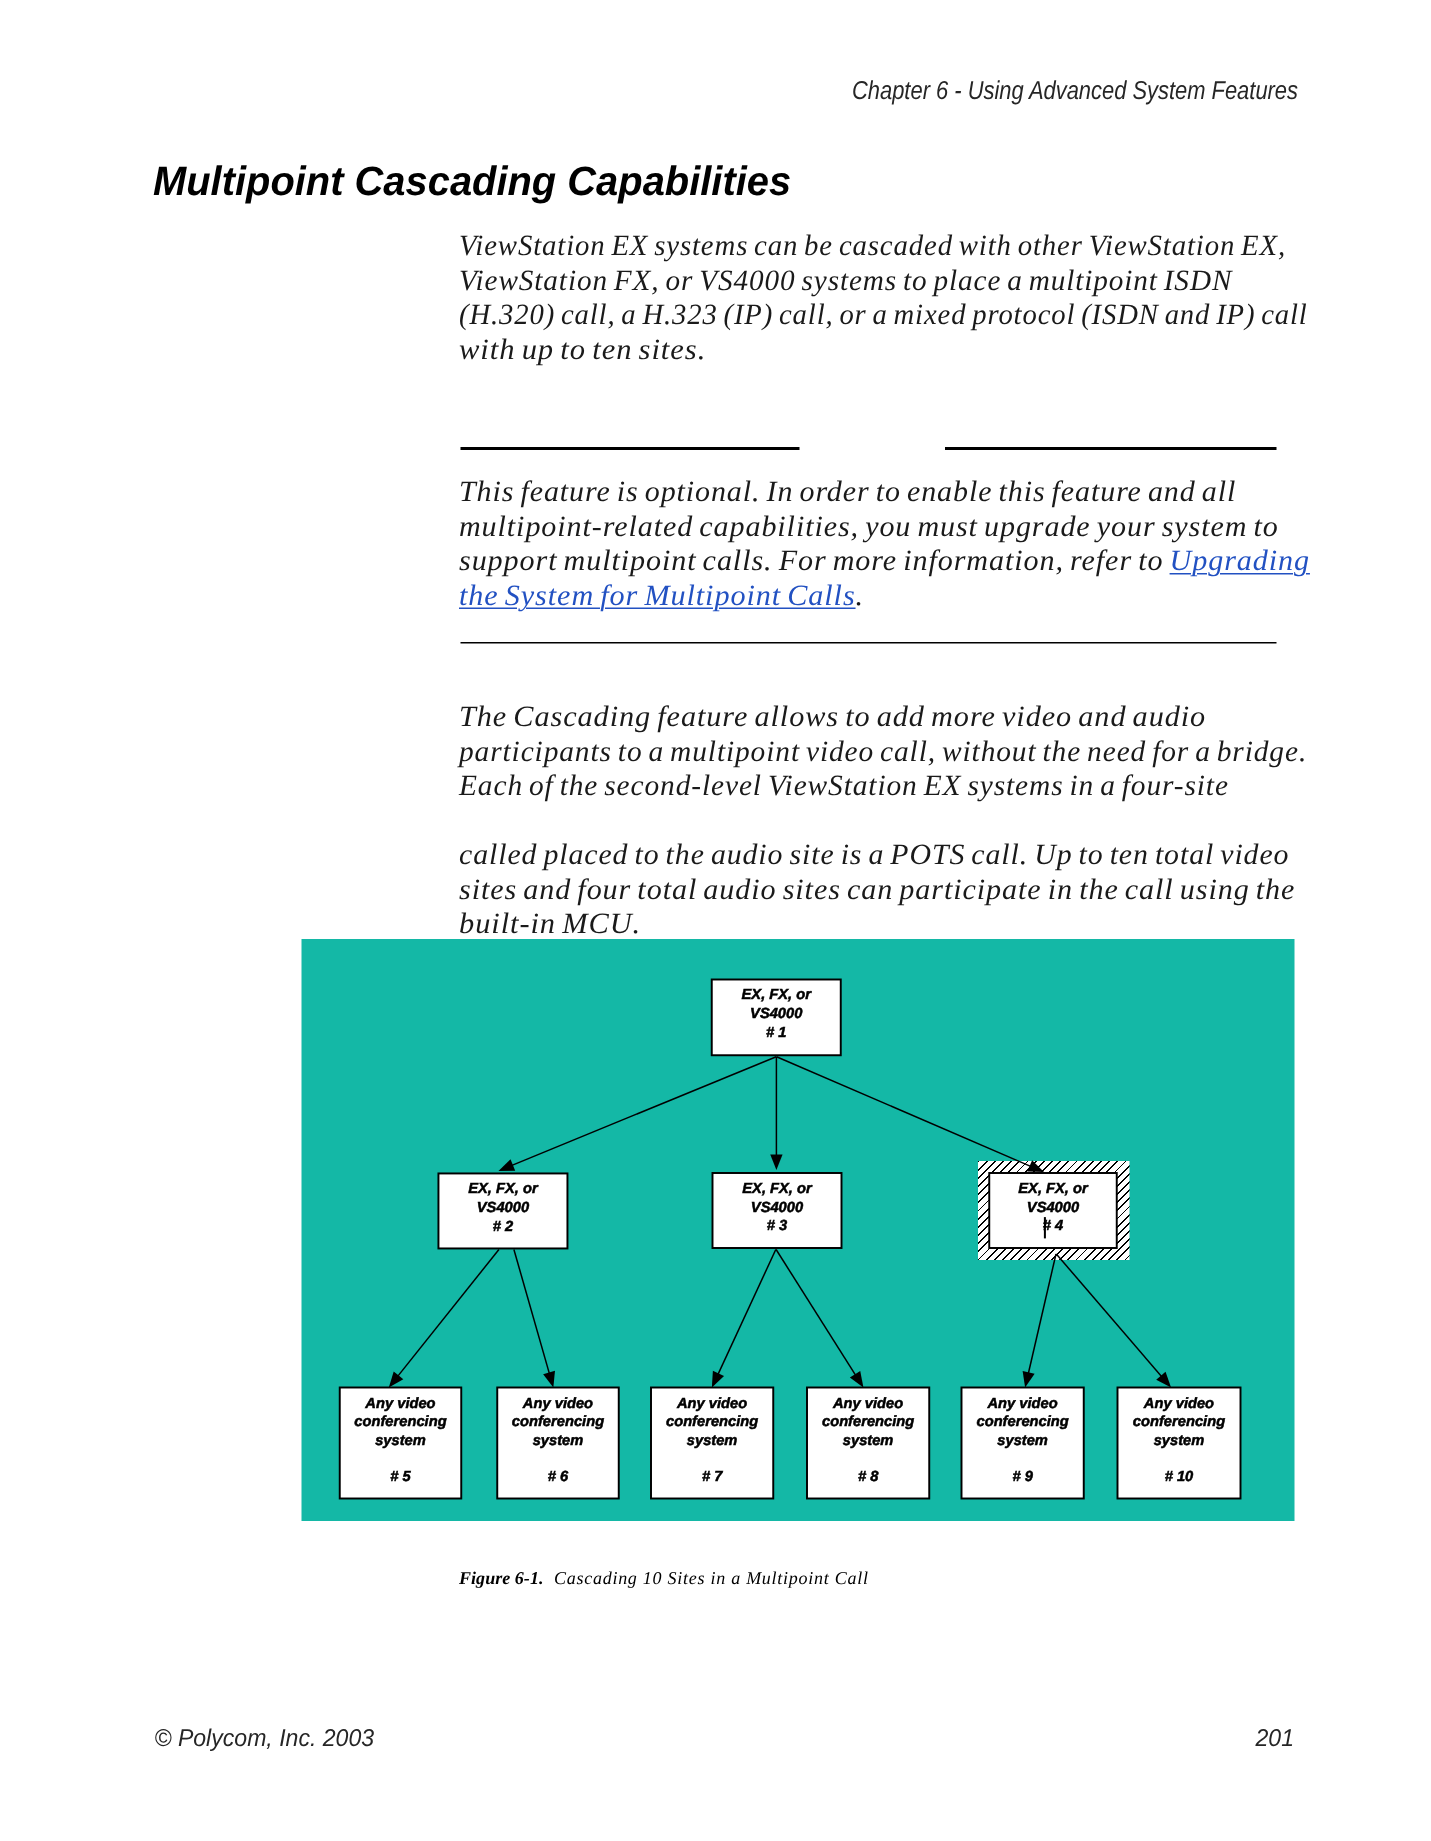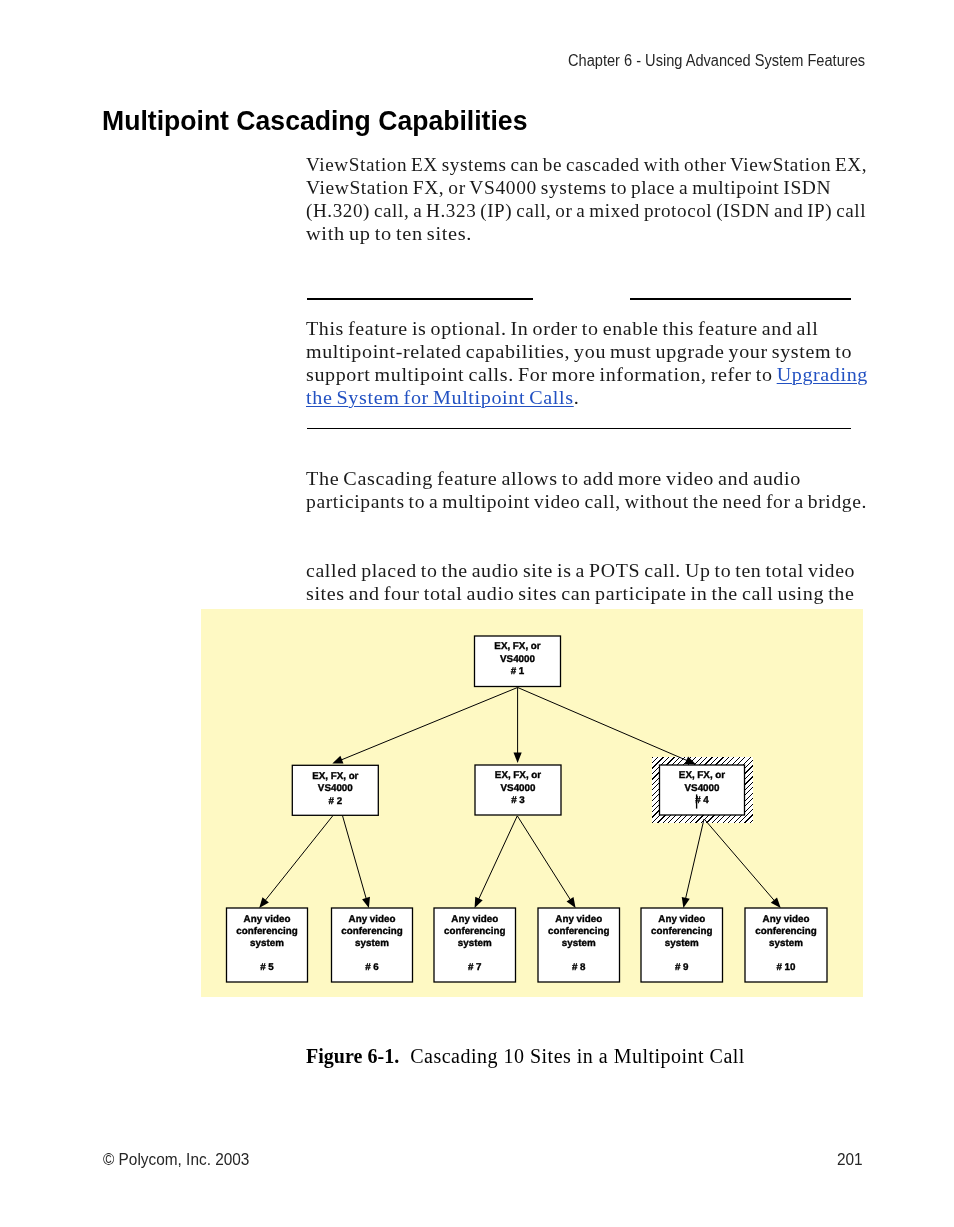--- a/index.html
+++ b/index.html
@@ -7,21 +7,21 @@
   body {
     width:954px; height:1227px;
     -webkit-font-smoothing:antialiased;
     background:#ffffff;
     font-family:"Liberation Serif", serif;
     color:#000;
     position:relative;
     overflow:hidden;
   }
   .page { position:absolute; left:0; top:0; width:954px; height:976px;
-          filter:blur(0px); }
+          filter:blur(0px);font-style:italic; }
 
   
   .run-head {
     position:absolute;
     font-family:"Liberation Sans", sans-serif;
     font-size:17.3px;
     color:#262626;
     white-space:nowrap;
     transform:scaleX(0.845);
     transform-origin:left top;
@@ -48,37 +48,37 @@
     white-space:nowrap;
   }
   
   .tline .lnk { color:#2251c2; text-decoration:underline; text-decoration-thickness:1px; text-underline-offset:2.2px; }
 
   .note-rule { position:absolute; background:#000; height:1.6px; }
 
   
   .fig-caption {
     position:absolute;
-    font-family:"Liberation Serif", serif; font-size:20px; color:#000;
+    font-family:"Liberation Serif", serif; font-size:12px; color:#000;
     white-space:nowrap; letter-spacing:0.49px;
   }
   .fig-caption b { font-weight:bold; letter-spacing:0.03px; }
 
   
   .foot {
     position:absolute;
     font-family:"Liberation Sans", sans-serif; font-size:16.2px; color:#262626;
     white-space:nowrap;
     transform:scaleX(0.95);
     transform-origin:left top;
   }
 
   
-  .figure { position:absolute; left:201px; top:609px; width:662px; height:388px;
-            background:#fef9c3; }
+  .figure { position:absolute; left:201px; top:626px; width:662px; height:388px;
+            background:#14b8a6; }
   .figure svg { display:block; position:absolute; left:0; top:0; }
   .figure svg text { text-rendering:geometricPrecision;
     stroke:#000; stroke-width:0.35px; paint-order:stroke fill; }
   #hatch-layer { position:absolute; left:0; top:0; width:662px; height:388px; }
   .hatchbox { position:absolute;
     background: repeating-linear-gradient(135deg, #000 0px, #000 0.9px, #fff 0.9px, #fff 3.85px); }
 </style>
 </head>
 <body>
 
@@ -98,20 +98,21 @@
 
   <div class="tline" style="transform:scaleX(1.0200); transform-origin:left top; left:306px; top:318px;">This feature is optional. In order to enable this feature and all</div>
   <div class="tline" style="transform:scaleX(1.0226); transform-origin:left top; left:306px; top:341px;">multipoint-related capabilities, you must upgrade your system to</div>
   <div class="tline" style="transform:scaleX(1.0238); transform-origin:left top; left:306px; top:364px;"><span>support multipoint calls. For more information, refer to </span><a class="lnk" href="#">Upgrading </a></div>
   <div class="tline" style="transform:scaleX(1.0266); transform-origin:left top; left:306px; top:387px;"><a class="lnk" href="#">the System for Multipoint Calls</a><span>.</span></div>
 
   <div class="note-rule" style="left:307px; top:427.6px; width:544px;"></div>
 
   <div class="tline" style="transform:scaleX(1.0292); transform-origin:left top; left:306px; top:468px;">The Cascading feature allows to add more video and audio</div>
   <div class="tline" style="transform:scaleX(1.0000); transform-origin:left top; left:306px; top:491px;text-align:center;">participants to a multipoint video call, without the need for a bridge.</div>
+  <div class="tline" style="transform:scaleX(1.0000); transform-origin:left top; left:306px; top:514px;">Each of the second-level ViewStation EX systems in a four-site</div>
   <div class="tline" style="transform:scaleX(1.0148); transform-origin:left top; left:306px; top:560px;">called placed to the audio site is a POTS call. Up to ten total video</div>
   <div class="tline" style="transform:scaleX(1.0244); transform-origin:left top; left:306px; top:583px;">sites and four total audio sites can participate in the call using the</div>
   <div class="tline" style="transform:scaleX(1.0345); transform-origin:left top; left:306px; top:606px;">built-in MCU.</div>
 
   <div class="figure">
     <div id="hatch-layer">
         <div class="hatchbox" style="left: 450.5px; top: 148px; width: 101px; height: 66px;"></div>
       </div>
     <svg id="diagram" width="662" height="388" viewBox="201 630 662 388" xmlns="http://www.w3.org/2000/svg">
       <g id="edges">

